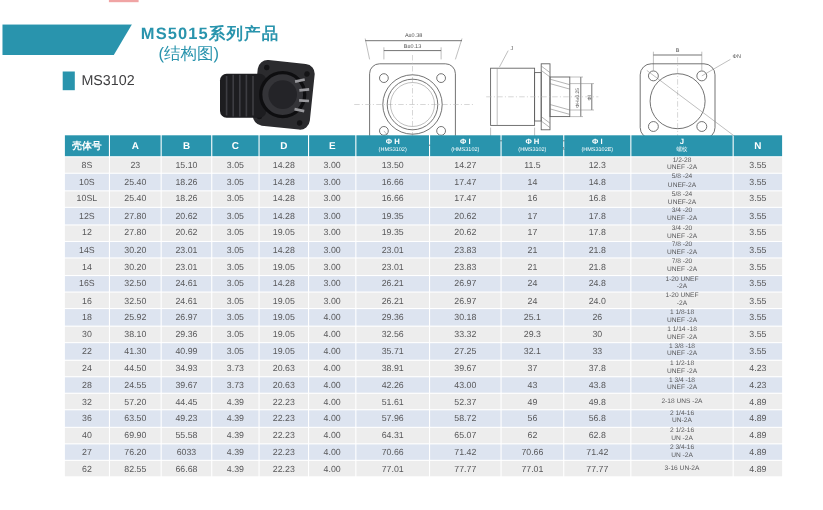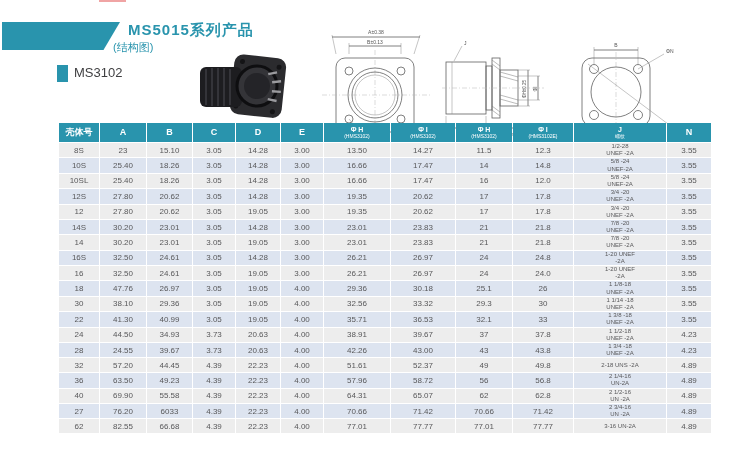--- a/index.html
+++ b/index.html
@@ -5,21 +5,21 @@
   :root{ --accent:#2994ad; }
   html,body{margin:0;padding:0;}
   body{font-family:"Liberation Sans","DejaVu Sans",sans-serif;}
   #page{position:relative;width:748px;height:448px;background:#ffffff;overflow:hidden;}
 
   .red-tick{position:absolute;left:99px;top:0;width:27px;height:2px;background:#f0a4a4;}
 
   .banner{position:absolute;left:2px;top:22px;width:118px;height:28px;background:var(--accent);
           clip-path:polygon(0 0,100% 0,86% 100%,0 100%);}
   .series-title{position:absolute;left:128px;top:21px;font-size:15px;font-weight:bold;color:var(--accent);letter-spacing:1px;}
-  .series-subtitle{position:absolute;left:113px;top:40px;font-size:11px;color:var(--accent);}
+  .series-subtitle{position:absolute;left:144px;top:40px;font-size:15px;color:var(--accent);}
   .model-square{position:absolute;left:57px;top:65px;width:11px;height:17px;background:var(--accent);}
   .model-label{position:absolute;left:74px;top:65px;font-size:13px;color:#3f3f41;}
 
   .drawing{position:absolute;}
   .drawing svg{display:block;}
   .dline{stroke:#606060;stroke-width:0.8;fill:none;}
   .dthin{stroke:#8a8a8a;stroke-width:0.5;fill:none;}
   .cline{stroke:#b5b5b5;stroke-width:0.5;stroke-dasharray:5 2 1 2;fill:none;}
   .hatch{stroke:#777;stroke-width:0.5;}
   .dtext{fill:#555;font-size:5px;font-family:"Liberation Sans",sans-serif;}
@@ -258,21 +258,21 @@
         <tr>
           <td>10SL</td>
           <td>25.40</td>
           <td>18.26</td>
           <td>3.05</td>
           <td>14.28</td>
           <td>3.00</td>
           <td>16.66</td>
           <td>17.47</td>
           <td>16</td>
-          <td>12.0</td>
+          <td>16.8</td>
           <td class="thread">5/8 -24
 UNEF-2A</td>
           <td>3.55</td>
         </tr>
         <tr>
           <td>12S</td>
           <td>27.80</td>
           <td>20.62</td>
           <td>3.05</td>
           <td>14.28</td>
@@ -355,21 +355,21 @@
           <td>26.21</td>
           <td>26.97</td>
           <td>24</td>
           <td>24.0</td>
           <td class="thread">1-20 UNEF
 -2A</td>
           <td>3.55</td>
         </tr>
         <tr>
           <td>18</td>
-          <td>47.76</td>
+          <td>25.92</td>
           <td>26.97</td>
           <td>3.05</td>
           <td>19.05</td>
           <td>4.00</td>
           <td>29.36</td>
           <td>30.18</td>
           <td>25.1</td>
           <td>26</td>
           <td class="thread">1 1/8-18
 UNEF -2A</td>
@@ -391,21 +391,21 @@
           <td>3.55</td>
         </tr>
         <tr>
           <td>22</td>
           <td>41.30</td>
           <td>40.99</td>
           <td>3.05</td>
           <td>19.05</td>
           <td>4.00</td>
           <td>35.71</td>
-          <td>36.53</td>
+          <td>27.25</td>
           <td>32.1</td>
           <td>33</td>
           <td class="thread">1 3/8 -18
 UNEF -2A</td>
           <td>3.55</td>
         </tr>
         <tr>
           <td>24</td>
           <td>44.50</td>
           <td>34.93</td>

